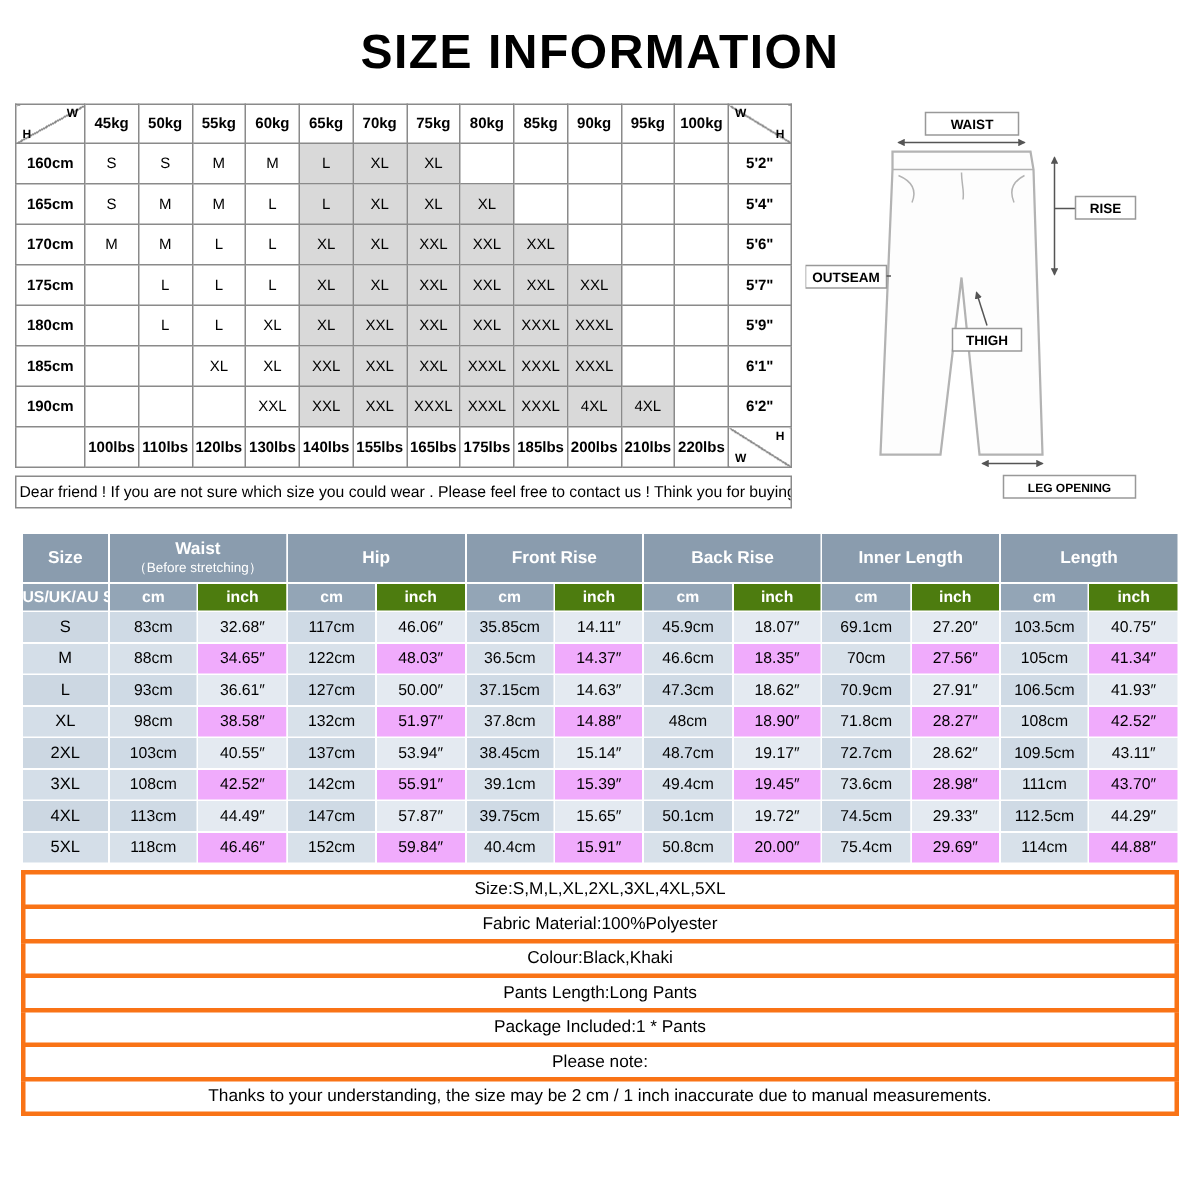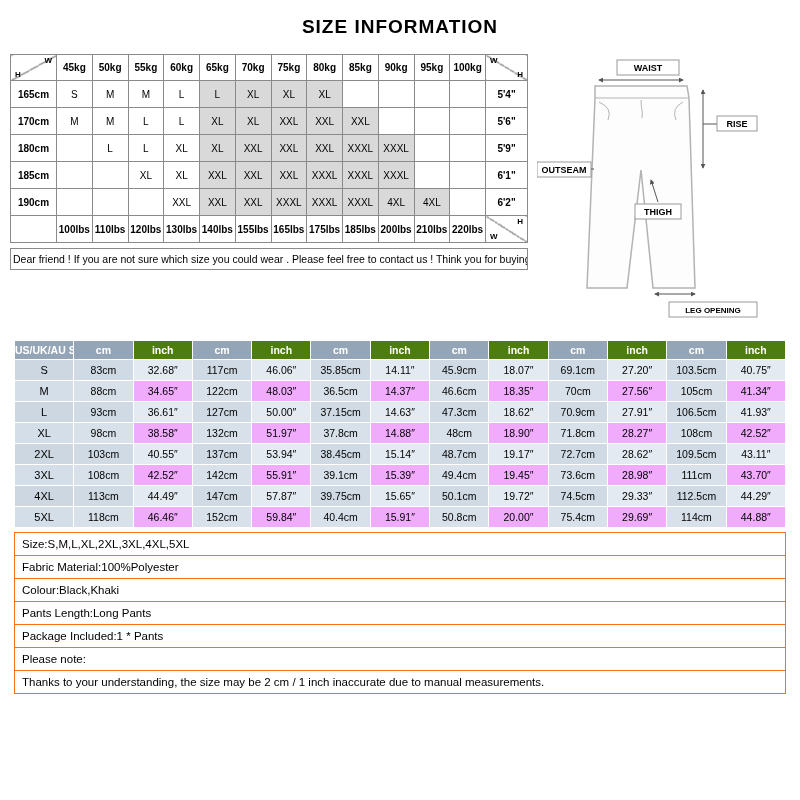--- a/index.html
+++ b/index.html
@@ -1,18 +1,18 @@
 <!DOCTYPE html>
 <html><head>
 <meta charset="utf-8">
 <style>
   *{box-sizing:border-box;margin:0;padding:0}
   html,body{width:800px;height:800px;background:#fff;color:#000;
     font-family:"Liberation Sans",sans-serif;overflow:hidden}
-  .title{text-align:center;font-size:19px;font-weight:bold;margin-top:16px;letter-spacing:1px}
+  .title{text-align:center;font-size:32px;font-weight:bold;margin-top:16px;letter-spacing:1px}
   .top{display:flex;margin:16px 6px 0 10px}
   .left{width:522px}
 
   
   table.matrix{border-collapse:collapse;table-layout:fixed;width:518px;font-size:10px}
   .matrix td{border:1px solid #8a8a8a;height:27px;text-align:center;white-space:nowrap;overflow:hidden}
   .matrix tr:first-child td{height:26px}
   .matrix td:first-child{width:46px}
   .matrix td:last-child{width:42px}
   .matrix td.hd{font-weight:bold}
@@ -48,21 +48,21 @@
   .sizes th.sizehead{background:#93a5b6;font-size:8px;line-height:1.2}
   .sizes td.sz{background:#ccd7e2;font-size:11px}
   .sizes td.cm{background:#cfdae5}
   .sizes td.in{background:#e4eaf1}
   .sizes tr.alt td.sz{background:#d4dee8}
   .sizes tr.alt td.cm{background:#d8e1ea}
   .sizes tr.alt td.in{background:#f0abfc}
 
   
   table.details{border-collapse:collapse;width:772px;margin:4px 14px 0;font-size:11.5px}
-  .details td{border:1px solid #f97316;padding:4px 7px;height:23px;text-align:left}
+  .details td{border:3px solid #f97316;padding:4px 7px;height:23px;text-align:center}
 </style>
 </head>
 <body>
 
 <div class="title">SIZE INFORMATION</div>
 
 <div class="top">
   <div class="left">
     <table class="matrix" id="matrix-table">
         <tbody>
@@ -82,20 +82,36 @@
             <td class="hd">85kg</td>
             <td class="hd">90kg</td>
             <td class="hd">95kg</td>
             <td class="hd">100kg</td>
             <td class="corner d2">
               <span class="cl nw">W</span>
               <span class="cl se">H</span>
             </td>
           </tr>
           <tr>
+            <td class="hd">160cm</td>
+            <td>S</td>
+            <td>S</td>
+            <td>M</td>
+            <td>M</td>
+            <td class="shade">L</td>
+            <td class="shade">XL</td>
+            <td class="shade">XL</td>
+            <td></td>
+            <td></td>
+            <td></td>
+            <td></td>
+            <td></td>
+            <td class="hd">5'2"</td>
+          </tr>
+          <tr>
             <td class="hd">165cm</td>
             <td>S</td>
             <td>M</td>
             <td>M</td>
             <td>L</td>
             <td class="shade">L</td>
             <td class="shade">XL</td>
             <td class="shade">XL</td>
             <td class="shade">XL</td>
             <td></td>
@@ -112,20 +128,36 @@
             <td>L</td>
             <td class="shade">XL</td>
             <td class="shade">XL</td>
             <td class="shade">XXL</td>
             <td class="shade">XXL</td>
             <td class="shade">XXL</td>
             <td></td>
             <td></td>
             <td></td>
             <td class="hd">5'6"</td>
+          </tr>
+          <tr>
+            <td class="hd">175cm</td>
+            <td></td>
+            <td>L</td>
+            <td>L</td>
+            <td>L</td>
+            <td class="shade">XL</td>
+            <td class="shade">XL</td>
+            <td class="shade">XXL</td>
+            <td class="shade">XXL</td>
+            <td class="shade">XXL</td>
+            <td class="shade">XXL</td>
+            <td></td>
+            <td></td>
+            <td class="hd">5'7"</td>
           </tr>
           <tr>
             <td class="hd">180cm</td>
             <td></td>
             <td>L</td>
             <td>L</td>
             <td>XL</td>
             <td class="shade">XL</td>
             <td class="shade">XXL</td>
             <td class="shade">XXL</td>
@@ -224,20 +256,44 @@
 
       <line class="meas" x1="118" y1="236" x2="158" y2="236" marker-start="url(#ar)" marker-end="url(#ar)"></line>
       <rect class="lblbox" x="132" y="244" width="88" height="15"></rect>
       <text class="lblsm" x="176" y="255" text-anchor="middle">LEG OPENING</text>
     </svg>
   </div>
 </div>
 
 <table class="sizes" id="size-table">
     <tbody>
+      <tr class="head1">
+        <th>
+          <div>Size</div>
+        </th>
+        <th colspan="2">
+          <div>Waist</div>
+          <div class="sub">（Before stretching）</div>
+        </th>
+        <th colspan="2">
+          <div>Hip</div>
+        </th>
+        <th colspan="2">
+          <div>Front Rise</div>
+        </th>
+        <th colspan="2">
+          <div>Back Rise</div>
+        </th>
+        <th colspan="2">
+          <div>Inner Length</div>
+        </th>
+        <th colspan="2">
+          <div>Length</div>
+        </th>
+      </tr>
       <tr class="head2">
         <th class="sizehead">US/UK/AU Size</th>
         <th class="u-cm">cm</th>
         <th class="u-in">inch</th>
         <th class="u-cm">cm</th>
         <th class="u-in">inch</th>
         <th class="u-cm">cm</th>
         <th class="u-in">inch</th>
         <th class="u-cm">cm</th>
         <th class="u-in">inch</th>

